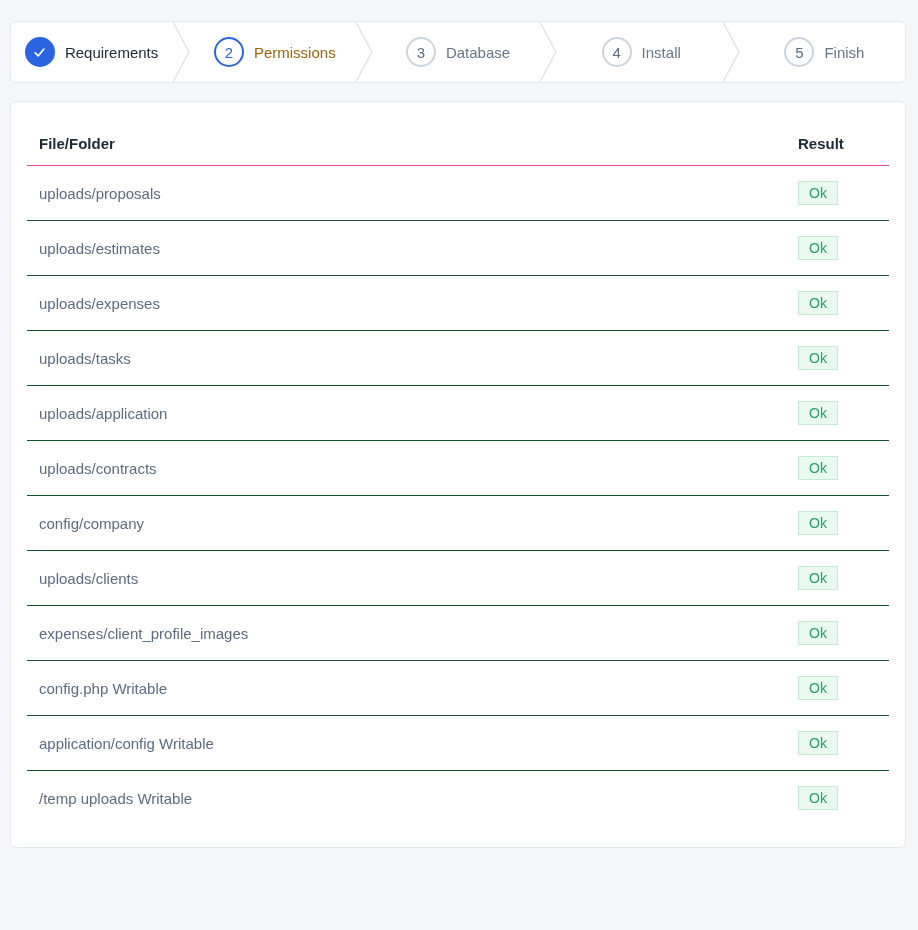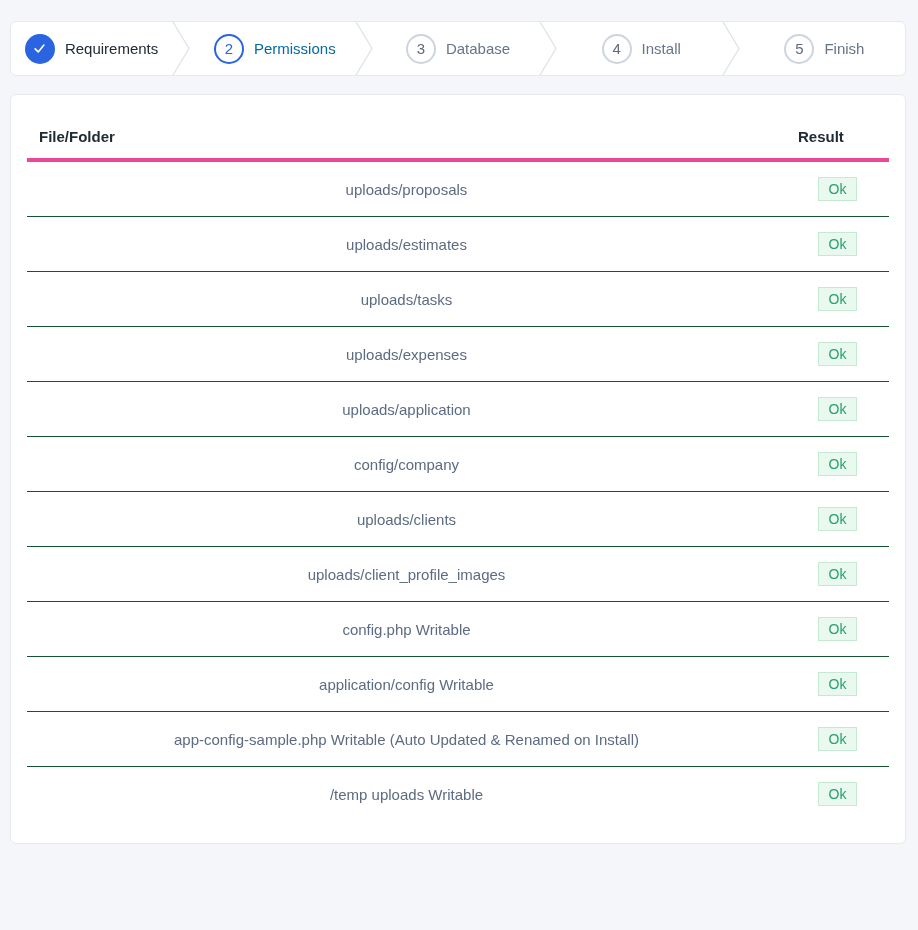--- a/index.html
+++ b/index.html
@@ -10,21 +10,21 @@
     padding:21px 12px 18px 10px;
   }
   .card {
     background:#ffffff;
     border:1px solid #e5e9f0;
     border-radius:6px;
   }
 
   
   .stepper {
-    height:55px;
+    height:62px;
     display:flex;
     align-items:stretch;
     overflow:hidden;
     margin-bottom:18px;
   }
   .step {
     flex:1 1 0;
     display:flex;
     align-items:center;
     justify-content:center;
@@ -36,38 +36,37 @@
     border-radius:50%;
     display:flex; align-items:center; justify-content:center;
     font-size:15px; font-weight:500;
     flex:none;
   }
   .step.complete .step-circle { background:#2a64e0; }
   .step.active   .step-circle { border:2px solid #2a64e0; color:#2a64e0; }
   .step.upcoming .step-circle { border:2px solid #ccd4e0; color:#5d6b7e; }
   .step-label { font-size:15px; font-weight:500; }
   .step.complete .step-label { color:#212b36; }
-  .step.active   .step-label { color:#0369a1; }
+  .step.active   .step-label { color:#a16207; }
   .step.upcoming .step-label { color:#67748a; }
   .check-icon svg { display:block; }
   .sep { width:22px; flex:none; height:100%; display:block; }
 
   
   .main-card { padding:20px 16px 0 16px; }
   table { width:100%; border-collapse:collapse; margin-bottom:22px; }
   th {
     text-align:left;
     font-size:15px; font-weight:600; color:#212b36;
     padding:13px 12px;
-    border-bottom:4px solid #ec4899;
+    border-bottom:1px solid #ec4899;
   }
   td {
     font-size:15px; color:#5d6b82;
     padding:15px 12px;
-    text-align:center;
   }
   tbody tr + tr td { border-top:1px solid #14532d; }
   th.result-col, td.result-col { width:103px; }
   .badge {
     display:inline-block;
     padding:3px 10px;
     font-size:14px;
     color:#27a06a;
     background:#e9f9ef;
     border:1px solid #c5ead2;
@@ -157,82 +156,82 @@
 
   <tr>
     <td class="file-cell">uploads/estimates</td>
     <td class="result-col">
       <span class="badge">Ok</span>
     </td>
   </tr>
 
 
   <tr>
+    <td class="file-cell">uploads/expenses</td>
+    <td class="result-col">
+      <span class="badge">Ok</span>
+    </td>
+  </tr>
+
+  <tr>
     <td class="file-cell">uploads/tasks</td>
     <td class="result-col">
       <span class="badge">Ok</span>
     </td>
   </tr>
 
   <tr>
-    <td class="file-cell">uploads/expenses</td>
-    <td class="result-col">
-      <span class="badge">Ok</span>
-    </td>
-  </tr>
-
-  <tr>
     <td class="file-cell">uploads/application</td>
     <td class="result-col">
       <span class="badge">Ok</span>
     </td>
   </tr>
 
+  <tr>
+    <td class="file-cell">uploads/contracts</td>
+    <td class="result-col">
+      <span class="badge">Ok</span>
+    </td>
+  </tr>
 
   <tr>
     <td class="file-cell">config/company</td>
     <td class="result-col">
       <span class="badge">Ok</span>
     </td>
   </tr>
 
   <tr>
     <td class="file-cell">uploads/clients</td>
     <td class="result-col">
       <span class="badge">Ok</span>
     </td>
   </tr>
 
   <tr>
-    <td class="file-cell">uploads/client_profile_images</td>
+    <td class="file-cell">expenses/client_profile_images</td>
     <td class="result-col">
       <span class="badge">Ok</span>
     </td>
   </tr>
 
   <tr>
     <td class="file-cell">config.php Writable</td>
     <td class="result-col">
       <span class="badge">Ok</span>
     </td>
   </tr>
 
   <tr>
     <td class="file-cell">application/config Writable</td>
     <td class="result-col">
       <span class="badge">Ok</span>
     </td>
   </tr>
 
-  <tr>
-    <td class="file-cell">app-config-sample.php Writable (Auto Updated &amp; Renamed on Install)</td>
-    <td class="result-col">
-      <span class="badge">Ok</span>
-    </td>
-  </tr>
 
   <tr>
     <td class="file-cell">/temp uploads Writable</td>
     <td class="result-col">
       <span class="badge">Ok</span>
     </td>
   </tr>
 </tbody>
   </table>
 

